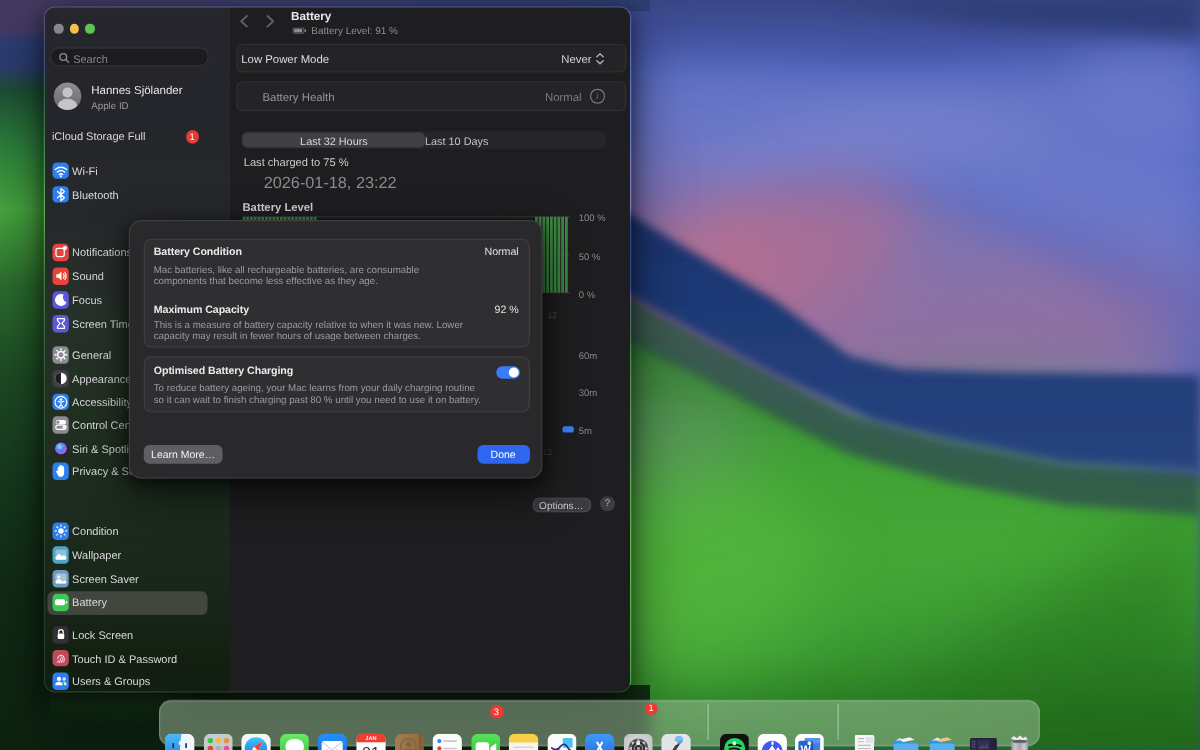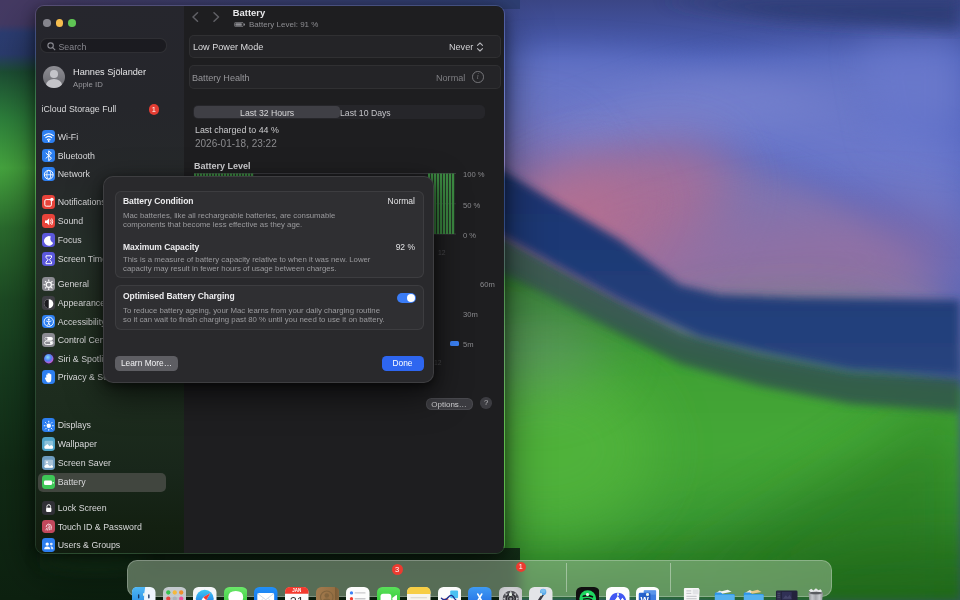--- a/index.html
+++ b/index.html
@@ -160,28 +160,20 @@
             <circle cx="6.75" cy="11" r=".9" fill="#fff"></circle>
           </svg></span>
         <span class="lb">Wi‑Fi</span>
       </div>
     <div class="srow" style="top:140.2px">
         <span class="ic" style="background:#2d7ff0"><svg width="13.5" height="13.5" viewBox="0 0 13.5 13.5">
             <path d="M4 4.2 L9.5 9.2 L6.75 11.7 L6.75 1.8 L9.5 4.2 L4 9.2" fill="none" stroke="#fff" stroke-width="1" stroke-linejoin="round" stroke-linecap="round"></path>
           </svg></span>
         <span class="lb">Bluetooth</span>
       </div>
-    <div class="srow" style="top:158.7px">
-        <span class="ic" style="background:#2d7ff0"><svg width="13.5" height="13.5" viewBox="0 0 13.5 13.5">
-            <circle cx="6.75" cy="6.75" r="4.4" fill="none" stroke="#fff" stroke-width="1"></circle>
-            <ellipse cx="6.75" cy="6.75" rx="2" ry="4.4" fill="none" stroke="#fff" stroke-width=".8"></ellipse>
-            <line x1="2.4" y1="6.75" x2="11.1" y2="6.75" stroke="#fff" stroke-width=".8"></line>
-          </svg></span>
-        <span class="lb">Network</span>
-      </div>
     <div class="srow" style="top:186.7px">
         <span class="ic" style="background:#e8433a"><svg width="13.5" height="13.5" viewBox="0 0 13.5 13.5">
             <rect x="2.8" y="3.6" width="6.6" height="6.6" rx="1.4" fill="none" stroke="#fff" stroke-width="1"></rect>
             <circle cx="9.9" cy="3.4" r="1.7" fill="#fff"></circle>
           </svg></span>
         <span class="lb">Notifications</span>
       </div>
     <div class="srow" style="top:205.7px">
         <span class="ic" style="background:#e8433a"><svg width="13.5" height="13.5" viewBox="0 0 13.5 13.5">
             <path d="M3 5.4 L4.8 5.4 L7.2 3.2 L7.2 10.3 L4.8 8.1 L3 8.1 Z" fill="#fff"></path>
@@ -268,21 +260,21 @@
               <line x1="6.75" y1="1.8" x2="6.75" y2="3.4"></line>
               <line x1="6.75" y1="10.1" x2="6.75" y2="11.7"></line>
               <line x1="1.8" y1="6.75" x2="3.4" y2="6.75"></line>
               <line x1="10.1" y1="6.75" x2="11.7" y2="6.75"></line>
               <line x1="3.2" y1="3.2" x2="4.4" y2="4.4"></line>
               <line x1="9.1" y1="9.1" x2="10.3" y2="10.3"></line>
               <line x1="10.3" y1="3.2" x2="9.1" y2="4.4"></line>
               <line x1="4.4" y1="9.1" x2="3.2" y2="10.3"></line>
             </g>
           </svg></span>
-        <span class="lb">Displays</span>
+        <span class="lb">Condition</span>
       </div>
     <div class="srow" style="top:428.7px">
         <span class="ic" style="background:#4fa3c8"><svg width="13.5" height="13.5" viewBox="0 0 13.5 13.5">
             <rect x="2.4" y="2.8" width="8.7" height="7.9" rx="1.2" fill="rgba(255,255,255,.35)"></rect>
             <path d="M2.4 8.6 L5.4 6 L7.6 8.2 L9.2 6.9 L11.1 8.6 L11.1 9.5 Q11.1 10.7 9.9 10.7 L3.6 10.7 Q2.4 10.7 2.4 9.5 Z" fill="#fff"></path>
           </svg></span>
         <span class="lb">Wallpaper</span>
       </div>
     <div class="srow" style="top:447.7px">
         <span class="ic" style="background:#6e9cc0"><svg width="13.5" height="13.5" viewBox="0 0 13.5 13.5">
@@ -343,31 +335,31 @@
     <div style="position:absolute;left:65px;top:13.9px;font-size:8px;color:#8e8e92;">Battery Level: 91 %</div>
 
     <div class="card" style="top:28.5px;height:23.5px;"></div>
     <div class="mlab" style="left:9px;top:36px;">Low Power Mode</div>
     <div class="mlab" style="left:265px;top:36px;color:#d2d2d5;">Never</div>
     <svg width="8" height="10" viewBox="0 0 8 10" style="position:absolute;left:292px;top:35.5px">
         <path d="M1.5 3.4 L4 1 L6.5 3.4 M1.5 6.6 L4 9 L6.5 6.6" fill="none" stroke="#b4b4b8" stroke-width="1.1" stroke-linecap="round" stroke-linejoin="round"></path>
       </svg>
 
     <div class="card" style="top:59px;height:23.5px;"></div>
-    <div class="mlab" style="left:8px;top:66.5px;color:#96969a;">Battery Health</div>
+    <div class="mlab" style="left:26px;top:66.5px;color:#96969a;">Battery Health</div>
     <div class="mlab" style="left:252px;top:66.5px;color:#7e7e82;">Normal</div>
     <div style="position:absolute;left:288px;top:65px;width:11.5px;height:11.5px;border-radius:50%;border:1px solid #77777b;box-sizing:border-box;color:#77777b;font-size:7.5px;text-align:center;line-height:9.5px;font-family:'Liberation Serif',serif;font-style:italic;">i</div>
 
     <div style="position:absolute;left:9.4px;top:98.5px;width:292px;height:14px;background:#26262a;border-radius:5px;"></div>
     <div style="position:absolute;left:10.4px;top:99.5px;width:145.5px;height:12px;background:#3f3f45;border-radius:4px;"></div>
     <div style="position:absolute;left:10.4px;top:101.5px;width:145.5px;text-align:center;font-size:8.7px;color:#d8d8da;">Last 32 Hours</div>
     <div style="position:absolute;left:156px;top:101.5px;width:145.5px;font-size:8.7px;color:#c4c4c8;">Last 10 Days</div>
 
-    <div style="position:absolute;left:11px;top:119px;font-size:8.9px;color:#cbcbcd;">Last charged to 44 %</div>
-    <div style="position:absolute;left:11px;top:131.5px;font-size:10px;color:#8b8b8e;">2026-01-18, 23:22</div>
+    <div style="position:absolute;left:11px;top:119px;font-size:8.9px;color:#cbcbcd;">Last charged to 75 %</div>
+    <div style="position:absolute;left:27px;top:131.5px;font-size:13px;color:#8b8b8e;">2026-01-18, 23:22</div>
 
     <div style="position:absolute;left:10px;top:154.5px;font-size:9px;font-weight:bold;color:#cfcfd2;">Battery Level</div>
 
     <svg width="262" height="68" viewBox="0 0 262 68" style="position:absolute;left:10px;top:166px">
       <line x1="0" y1="1.5" x2="262" y2="1.5" stroke="#3a3a3e" stroke-width="1"></line>
       <line x1="0" y1="31.75" x2="262" y2="31.75" stroke="#333337" stroke-width="1"></line>
       <line x1="0" y1="62" x2="262" y2="62" stroke="#3a3a3e" stroke-width="1"></line>
       <g fill="#3c8a42">
           <rect x="0.0" y="1.5" width="2.2" height="60.5"></rect>
           <rect x="3.0" y="1.5" width="2.2" height="60.5"></rect>
@@ -455,21 +447,21 @@
           <rect x="249.0" y="1.5" width="2.2" height="60.5"></rect>
           <rect x="252.0" y="1.5" width="2.2" height="60.5"></rect>
           <rect x="255.0" y="1.5" width="2.2" height="60.5"></rect>
           <rect x="258.0" y="1.5" width="2.2" height="60.5"></rect>
         </g>
     </svg>
     <div class="axl" style="position:absolute;left:279px;top:164px;font-size:7.6px;color:#8a8a8d;">100 %</div>
     <div class="axl" style="position:absolute;left:279px;top:194.5px;font-size:7.6px;color:#8a8a8d;">50 %</div>
     <div class="axl" style="position:absolute;left:279px;top:225px;font-size:7.6px;color:#8a8a8d;">0 %</div>
     <div class="axl" style="position:absolute;left:254px;top:243px;font-size:6.8px;color:#4a4a4d;">12</div>
-    <div class="axl" style="position:absolute;left:279px;top:273.5px;font-size:7.6px;color:#8a8a8d;margin-left:17px;">60m</div>
+    <div class="axl" style="position:absolute;left:279px;top:273.5px;font-size:7.6px;color:#8a8a8d;">60m</div>
     <div class="axl" style="position:absolute;left:279px;top:303.5px;font-size:7.6px;color:#8a8a8d;">30m</div>
     <div class="axl" style="position:absolute;left:279px;top:333.5px;font-size:7.6px;color:#8a8a8d;">5m</div>
     <div style="position:absolute;left:266px;top:334.5px;width:9px;height:5px;border-radius:1.5px;background:#3b82f7;"></div>
     <div class="axl" style="position:absolute;left:250px;top:353px;font-size:6.8px;color:#4a4a4d;">12</div>
 
     <div style="position:absolute;left:241.6px;top:391.5px;width:47px;height:12px;background:#3c3c41;border-radius:5.5px;border:1px solid rgba(255,255,255,.07);box-sizing:border-box;text-align:center;font-size:8px;color:#cfcfd1;line-height:11px;">Options…</div>
     <div style="position:absolute;left:296.3px;top:391.3px;width:11.5px;height:11.5px;background:#3c3c41;border-radius:50%;text-align:center;font-size:7.8px;color:#b8b8bb;line-height:11.5px;">?</div>
   </div>
 </div>
 

